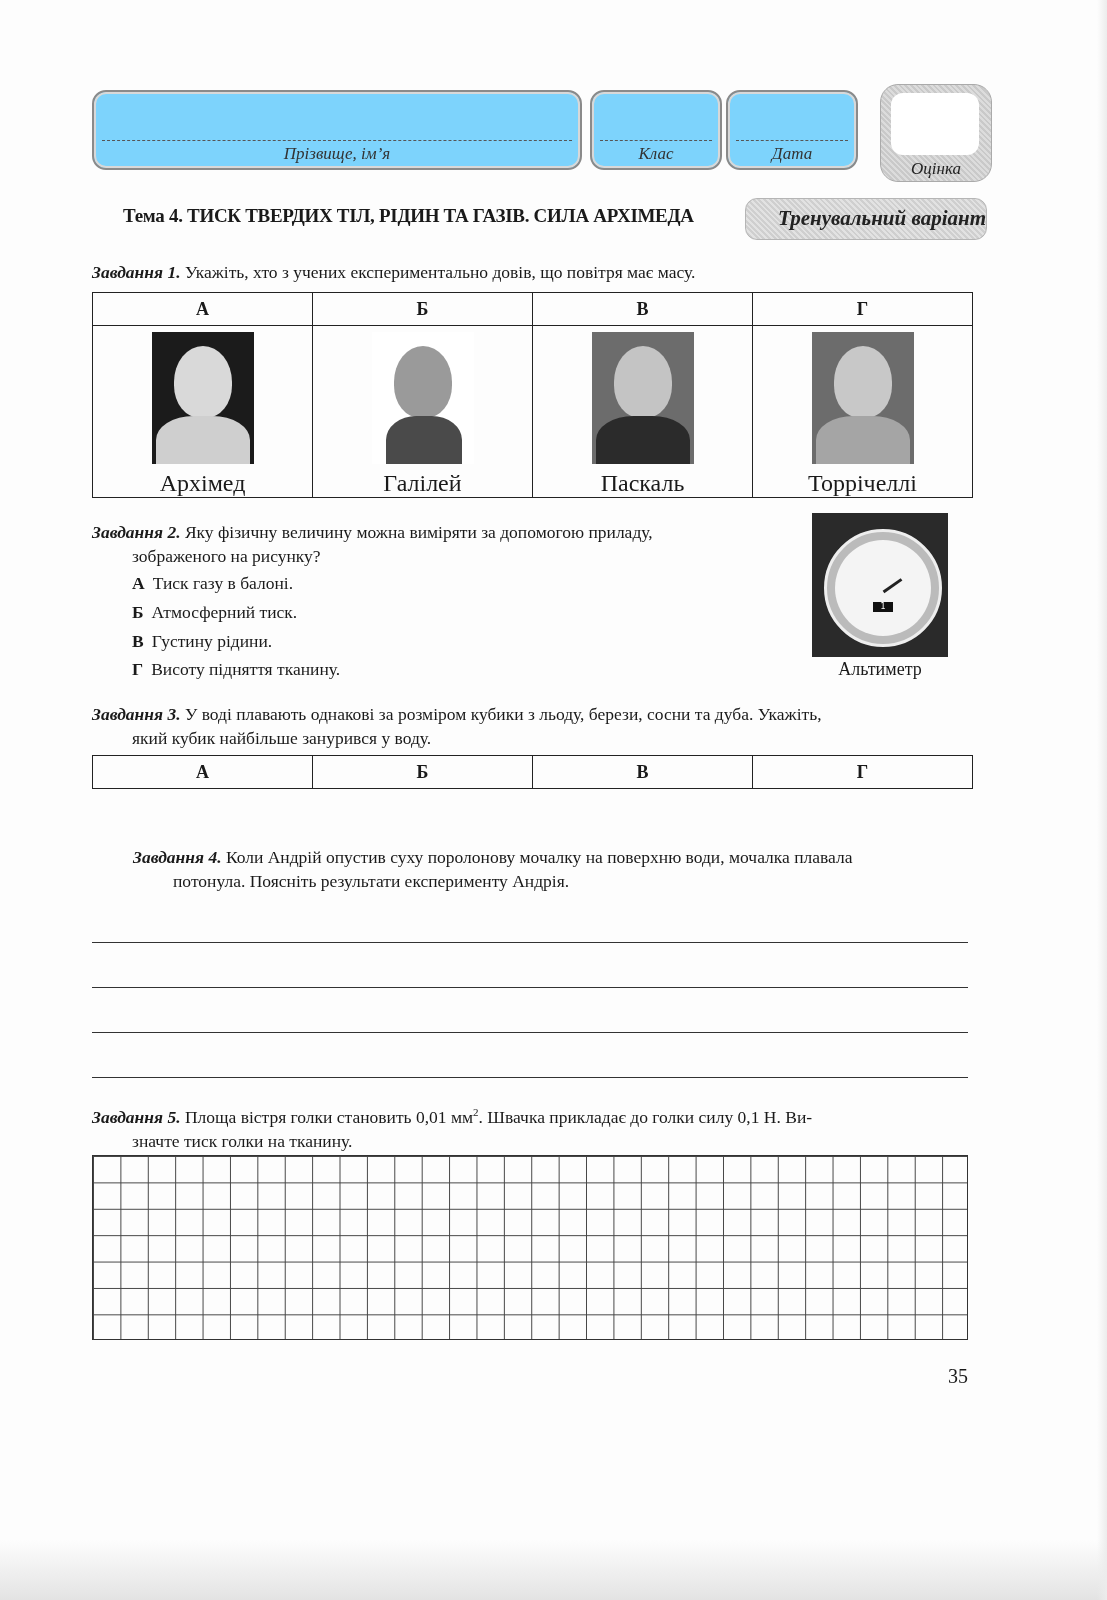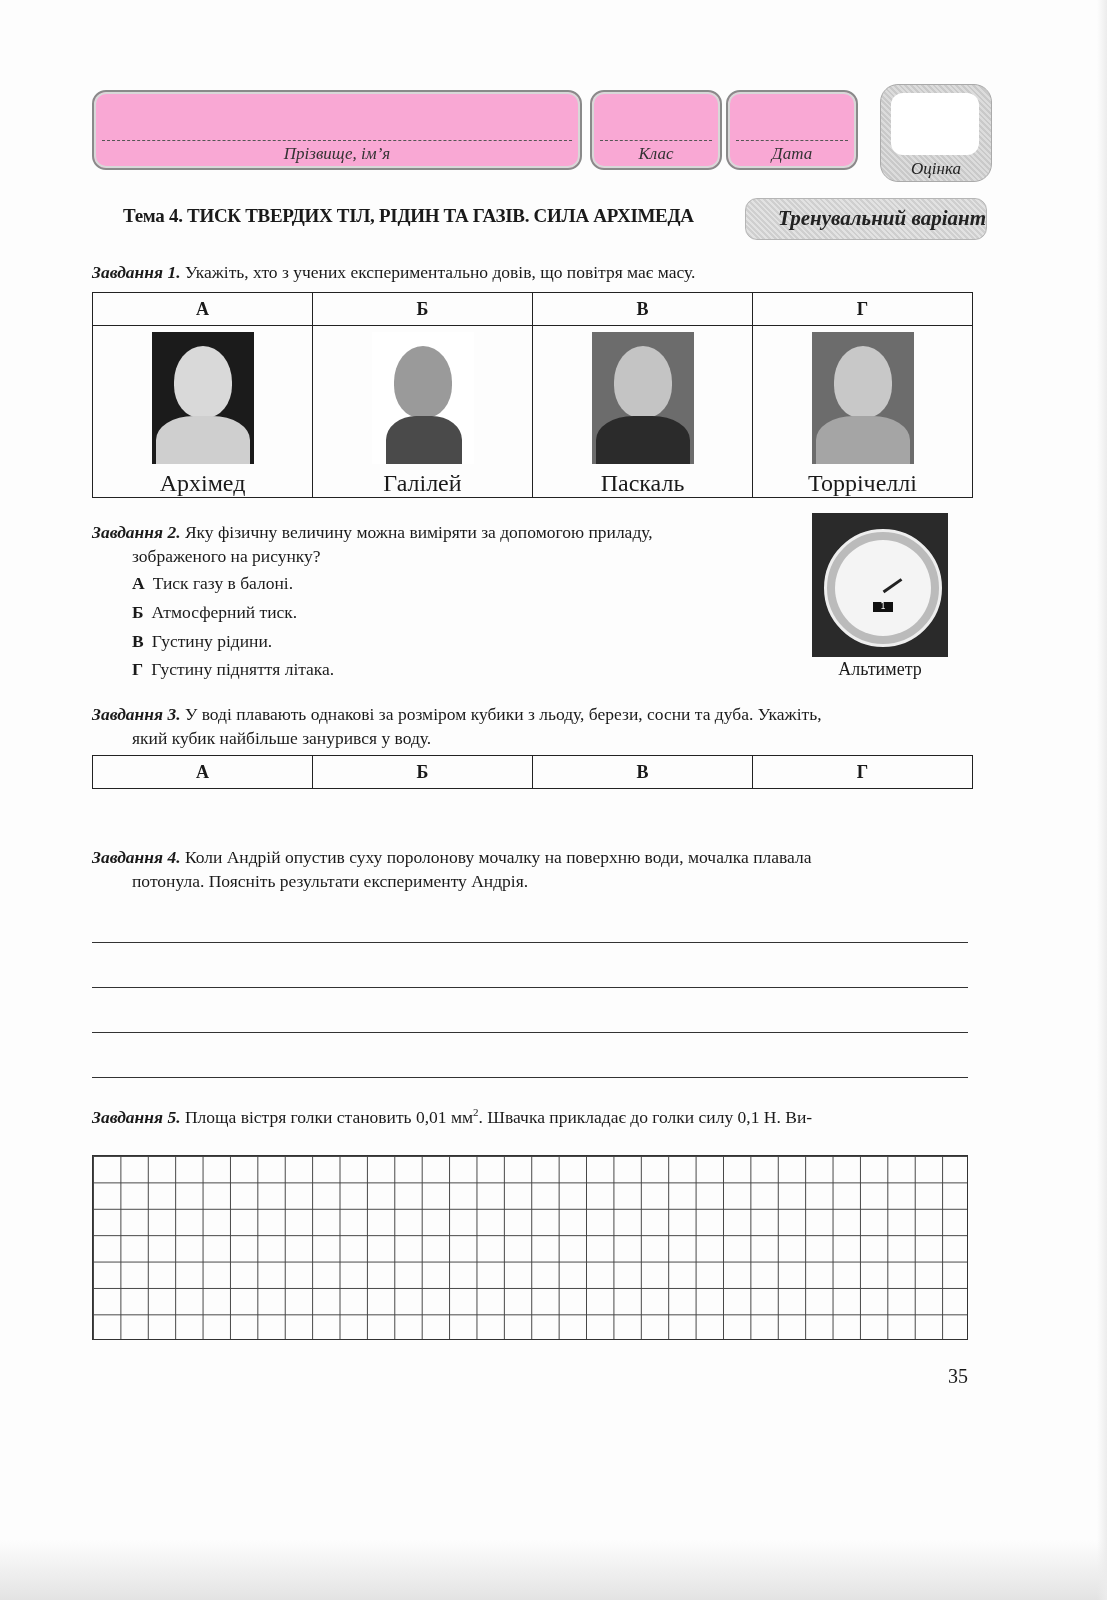--- a/index.html
+++ b/index.html
@@ -16,21 +16,21 @@
       background: linear-gradient(to bottom, rgba(230,230,230,0), #e3e3e3);
     }
     .scan-shadow-right {
       position: absolute; right: 0; top: 0; width: 10px; height: 1600px;
       background: linear-gradient(to right, rgba(240,240,240,0), #ececec);
     }
     
     .hbox {
       position: absolute; top: 90px; height: 76px;
       border: 2px solid #8a8a8a; border-radius: 14px;
-      background: #f9a8d4;
+      background: #7dd3fc;
       box-shadow: inset 0 0 0 2px #d8d8d8;
     }
     .hbox .dash {
       position: absolute; left: 8px; right: 8px; top: 48px;
       border-top: 1.5px dashed #555;
     }
     .hbox .lbl {
       position: absolute; left: 0; right: 0; top: 52px;
       text-align: center; font-style: italic; font-size: 17px; color: #333;
     }
@@ -216,21 +216,21 @@
 <div class="option" style="top:573px;">
   <b>А</b><span>Тиск газу в балоні.</span>
 </div>
 <div class="option" style="top:602px;">
   <b>Б</b><span>Атмосферний тиск.</span>
 </div>
 <div class="option" style="top:631px;">
   <b>В</b><span>Густину рідини.</span>
 </div>
 <div class="option" style="top:659px;">
-  <b>Г</b><span>Густину підняття літака.</span>
+  <b>Г</b><span>Висоту підняття тканину.</span>
 </div>
 <div class="alt-photo">
   <div class="alt-ring">
     <div class="alt-face">
       <div class="alt-needle"></div>
       <div class="alt-window">1</div>
     </div>
   </div>
 </div>
 <div class="alt-caption">Альтиметр</div>
@@ -244,32 +244,33 @@
   <tbody>
       <tr>
     <th>А</th>
     <th>Б</th>
     <th>В</th>
     <th>Г</th>
   </tr>
 </tbody>
   </table>
 
-<div class="task" style="top:845px; width:885px;">
+<div class="task" style="top:845px; width:885px;margin-left:41px;">
   <span class="tlabel">Завдання 4.</span>
   <span>Коли Андрій опустив суху поролонову мочалку на поверхню води, мочалка плавала</span>
   <span class="cont">потонула. Поясніть результати експерименту Андрія.</span>
 </div>
 <div class="answer-line" style="top:942px;"></div>
 <div class="answer-line" style="top:987px;"></div>
 <div class="answer-line" style="top:1032px;"></div>
 <div class="answer-line" style="top:1077px;"></div>
 
 <div class="task" style="top:1100px; width:885px;">
   <span class="tlabel">Завдання 5.</span>
   <span>Площа вістря голки становить 0,01 мм</span><sup style="font-size:11px;">2</sup><span>. Швачка прикладає до голки силу 0,1 Н. Ви-</span>
+  <span class="cont">значте тиск голки на тканину.</span>
 </div>
 <div class="grid"></div>
 
 <div class="page-number">35</div>
 
 <div class="scan-shadow-bottom"></div>
 <div class="scan-shadow-right"></div>
 
 </body></html>

